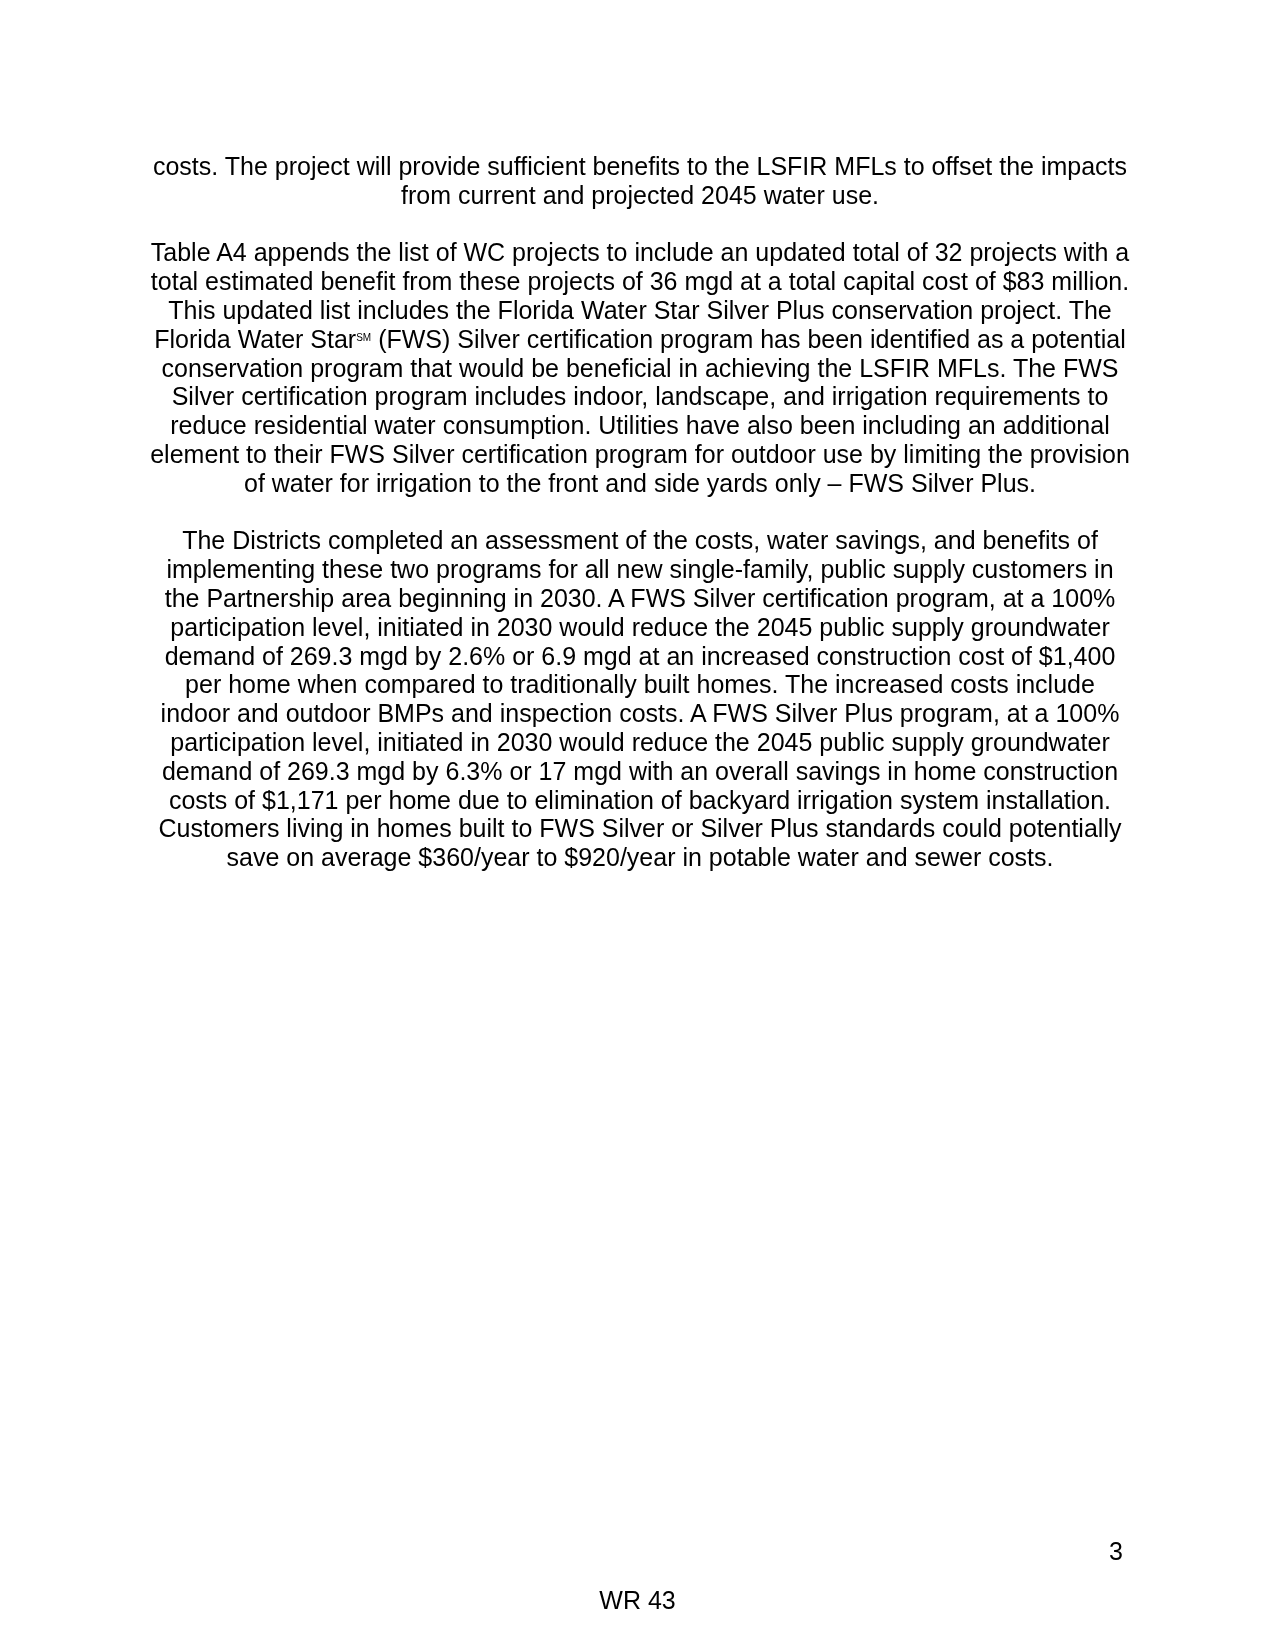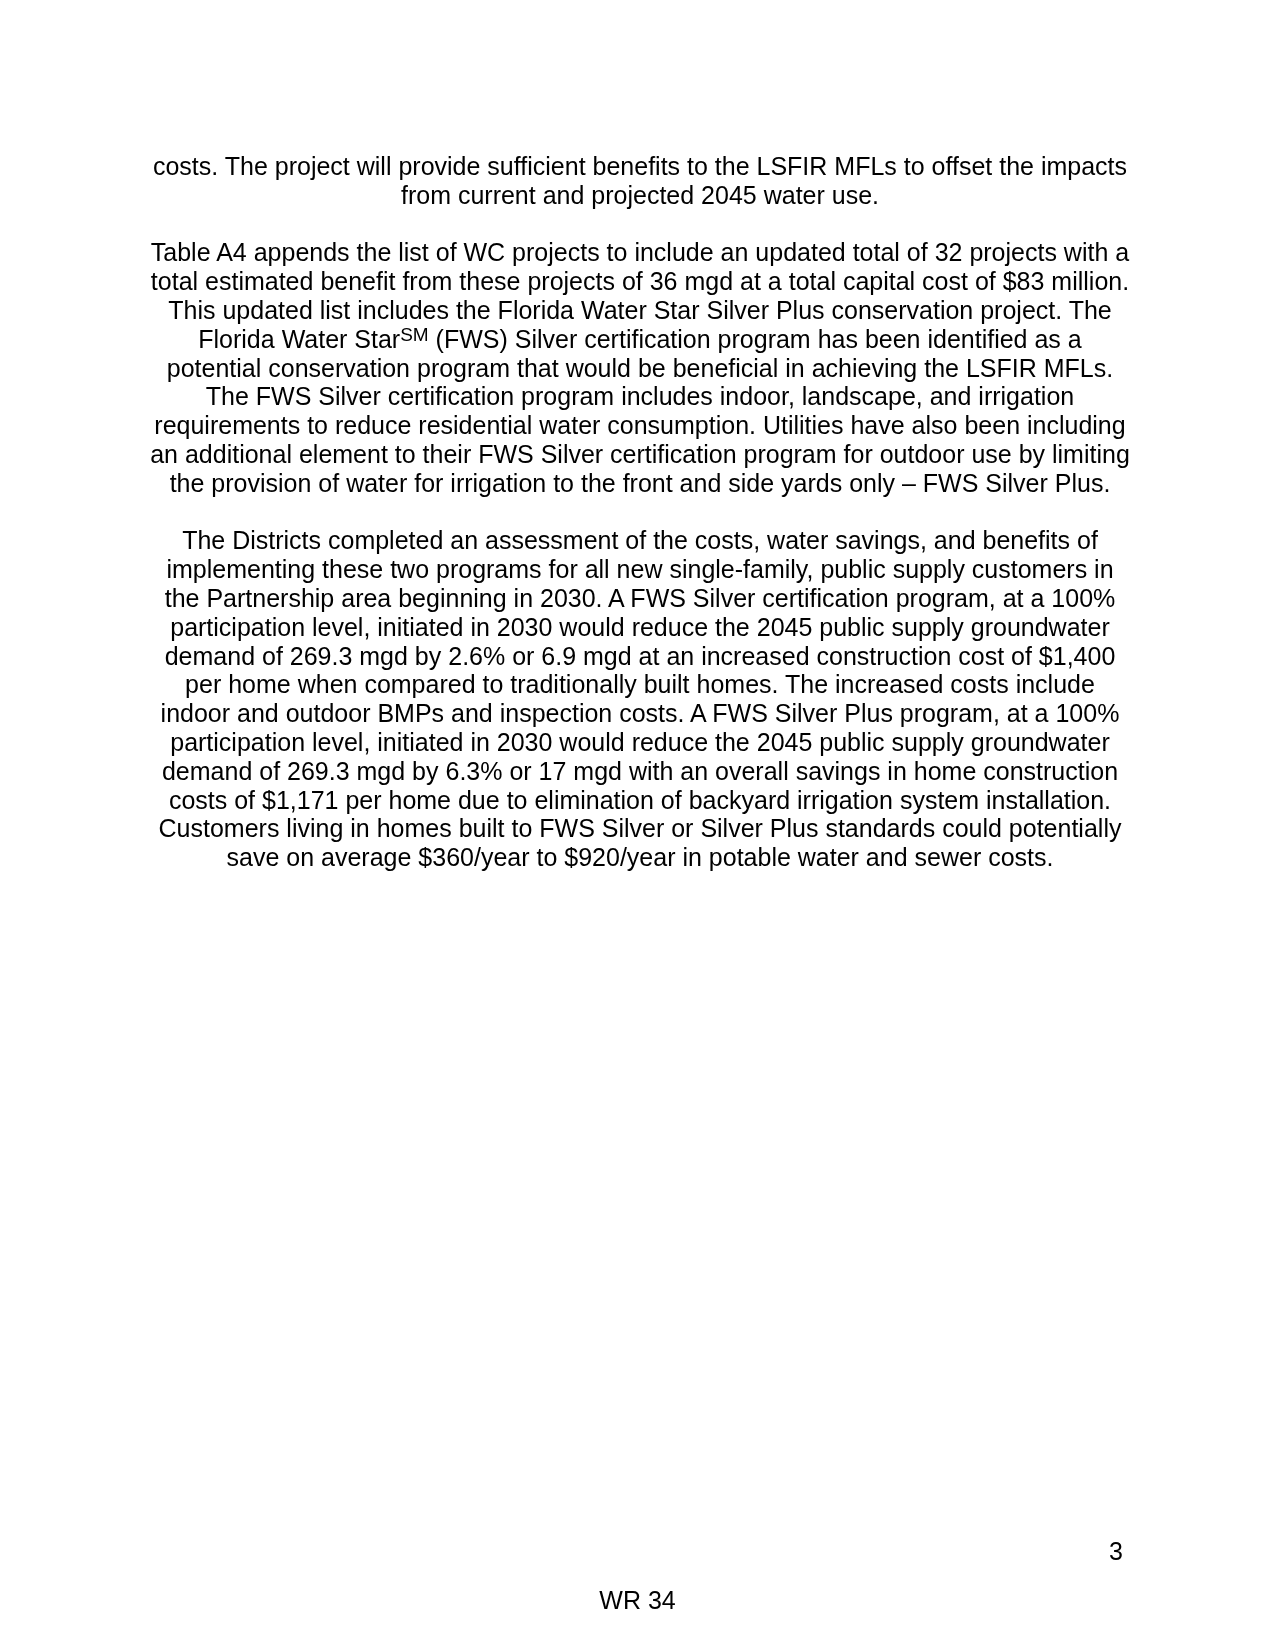--- a/index.html
+++ b/index.html
@@ -36,21 +36,21 @@
     margin: 0 0 28.8px 0;
     padding: 0;
   }
   .para:last-child {
     margin-bottom: 0;
   }
   .doc-body strong {
     font-weight: normal;
   }
   .doc-body sup {
-    font-size: 19px;
+    font-size: 10px;
     line-height: 0;
     vertical-align: 7px;
     letter-spacing: 0;
     margin-top: 42px;
   }
   .page-number {
     position: absolute;
     top: 1537px;
     right: 152px;
     font-size: 25px;
@@ -69,14 +69,14 @@
 </head>
 <body>
 
 <div class="page">
   <main class="doc-body">
       <p class="para"><span>costs. The project will provide sufficient benefits to the LSFIR MFLs to offset the impacts from current and projected 2045 water use.</span></p>
       <p class="para"><strong>Table A4</strong><span> appends the list of WC projects to include an updated total of 32 projects with a total estimated benefit from these projects of 36 mgd at a total capital cost of $83 million. This updated list includes the Florida Water Star Silver Plus conservation project. The Florida Water Star</span><sup>SM</sup><span> (FWS) Silver certification program has been identified as a potential conservation program that would be beneficial in achieving the LSFIR MFLs. The FWS Silver certification program includes indoor, landscape, and irrigation requirements to reduce residential water consumption. Utilities have also been including an additional element to their FWS Silver certification program for outdoor use by limiting the provision of water for irrigation to the front and side yards only – FWS Silver Plus.</span></p>
       <p class="para"><span>The Districts completed an assessment of the costs, water savings, and benefits of implementing these two programs for all new single-family, public supply customers in the Partnership area beginning in 2030. A FWS Silver certification program, at a 100% participation level, initiated in 2030 would reduce the 2045 public supply groundwater demand of 269.3 mgd by 2.6% or 6.9 mgd at an increased construction cost of $1,400 per home when compared to traditionally built homes. The increased costs include indoor and outdoor BMPs and inspection costs. A FWS Silver Plus program, at a 100% participation level, initiated in 2030 would reduce the 2045 public supply groundwater demand of 269.3 mgd by 6.3% or 17 mgd with an overall savings in home construction costs of $1,171 per home due to elimination of backyard irrigation system installation. Customers living in homes built to FWS Silver or Silver Plus standards could potentially save on average $360/year to $920/year in potable water and sewer costs.</span></p>
     </main>
   <div class="page-number">3</div>
-  <div class="footer-code">WR 34</div>
+  <div class="footer-code">WR 43</div>
 </div>
 
 </body></html>

